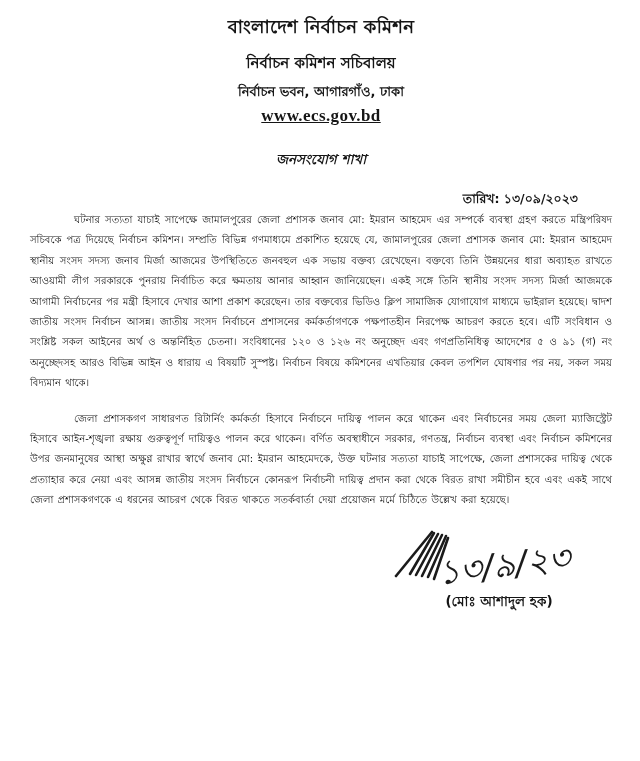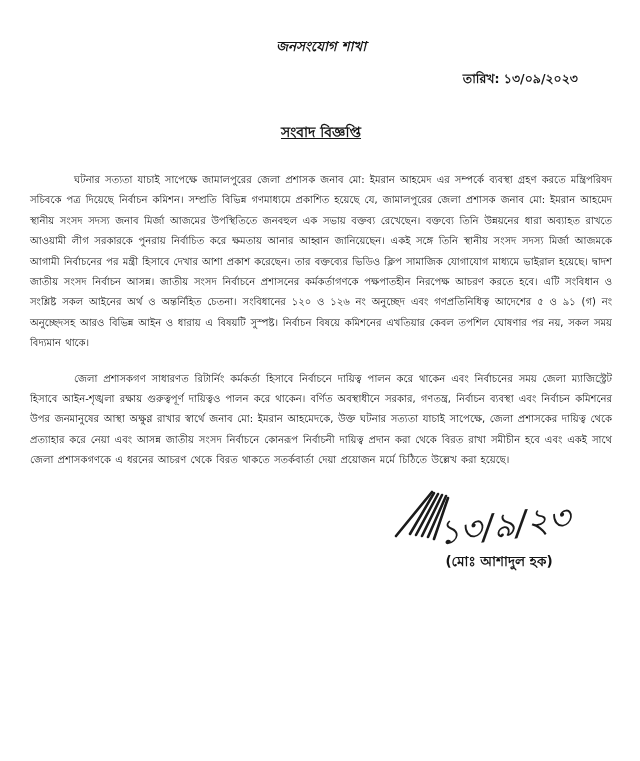--- a/index.html
+++ b/index.html
@@ -50,21 +50,21 @@
     text-align: center;
     font-weight: bold;
     font-size: 13.5px;
     margin-top: 23px;
     font-style: italic;
   }
   .date-line {
     text-align: right;
     font-weight: bold;
     font-size: 12.5px;
-    margin-top: 11px;
+    margin-top: 18px;
     padding-right: 34px;
   }
   .doc-title {
     text-align: center;
     font-weight: bold;
     font-size: 14px;
     text-decoration: underline;
     margin: 31px 0 25px 0;
   }
   .body-para {
@@ -90,26 +90,31 @@
     font-weight: bold;
     font-size: 13.5px;
     line-height: 22px;
   }
 </style>
 </head>
 <body>
 
 <div class="page">
 
+  <div class="letterhead">
+    <div class="org-name">বাংলাদেশ নির্বাচন কমিশন</div>
+    <div class="org-secretariat">নির্বাচন কমিশন সচিবালয়</div>
+    <div class="org-address">নির্বাচন ভবন, আগারগাঁও, ঢাকা</div>
+    <div class="website">www.ecs.gov.bd</div>
+  </div>
 
   <div class="branch">জনসংযোগ শাখা</div>
 
   <div class="date-line">তারিখ: ১৩/০৯/২০২৩</div>
 
-  <div class="doc-title">সংবাদ বিজ্ঞপ্তি</div>
 
   <p class="body-para">ঘটনার সত্যতা যাচাই সাপেক্ষে জামালপুরের জেলা প্রশাসক জনাব মো: ইমরান আহমেদ এর সম্পর্কে ব্যবস্থা গ্রহণ করতে মন্ত্রিপরিষদ সচিবকে পত্র দিয়েছে নির্বাচন কমিশন। সম্প্রতি বিভিন্ন গণমাধ্যমে প্রকাশিত হয়েছে যে, জামালপুরের জেলা প্রশাসক জনাব মো: ইমরান আহমেদ স্থানীয় সংসদ সদস্য জনাব মির্জা আজমের উপস্থিতিতে জনবহুল এক সভায় বক্তব্য রেখেছেন। বক্তব্যে তিনি উন্নয়নের ধারা অব্যাহত রাখতে আওয়ামী লীগ সরকারকে পুনরায় নির্বাচিত করে ক্ষমতায় আনার আহ্বান জানিয়েছেন। একই সঙ্গে তিনি স্থানীয় সংসদ সদস্য মির্জা আজমকে আগামী নির্বাচনের পর মন্ত্রী হিসাবে দেখার আশা প্রকাশ করেছেন। তার বক্তব্যের ভিডিও ক্লিপ সামাজিক যোগাযোগ মাধ্যমে ভাইরাল হয়েছে। দ্বাদশ জাতীয় সংসদ নির্বাচন আসন্ন। জাতীয় সংসদ নির্বাচনে প্রশাসনের কর্মকর্তাগণকে পক্ষপাতহীন নিরপেক্ষ আচরণ করতে হবে। এটি সংবিধান ও সংশ্লিষ্ট সকল আইনের অর্থ ও অন্তর্নিহিত চেতনা। সংবিধানের ১২০ ও ১২৬ নং অনুচ্ছেদ এবং গণপ্রতিনিধিত্ব আদেশের ৫ ও ৯১ (গ) নং অনুচ্ছেদসহ আরও বিভিন্ন আইন ও ধারায় এ বিষয়টি সুস্পষ্ট। নির্বাচন বিষয়ে কমিশনের এখতিয়ার কেবল তপশিল ঘোষণার পর নয়, সকল সময় বিদ্যমান থাকে।</p>
 
   <p class="body-para">জেলা প্রশাসকগণ সাধারণত রিটার্নিং কর্মকর্তা হিসাবে নির্বাচনে দায়িত্ব পালন করে থাকেন এবং নির্বাচনের সময় জেলা ম্যাজিস্ট্রেট হিসাবে আইন-শৃঙ্খলা রক্ষায় গুরুত্বপূর্ণ দায়িত্বও পালন করে থাকেন। বর্ণিত অবস্থাধীনে সরকার, গণতন্ত্র, নির্বাচন ব্যবস্থা এবং নির্বাচন কমিশনের উপর জনমানুষের আস্থা অক্ষুণ্ণ রাখার স্বার্থে জনাব মো: ইমরান আহমেদকে, উক্ত ঘটনার সত্যতা যাচাই সাপেক্ষে, জেলা প্রশাসকের দায়িত্ব থেকে প্রত্যাহার করে নেয়া এবং আসন্ন জাতীয় সংসদ নির্বাচনে কোনরূপ নির্বাচনী দায়িত্ব প্রদান করা থেকে বিরত রাখা সমীচীন হবে এবং একই সাথে জেলা প্রশাসকগণকে এ ধরনের আচরণ থেকে বিরত থাকতে সতর্কবার্তা দেয়া প্রয়োজন মর্মে চিঠিতে উল্লেখ করা হয়েছে।</p>
 
   <div class="sig-block">
     <svg class="sig-svg" width="210" height="72" viewBox="0 0 210 72">
       <g stroke="#1b1b1b" stroke-width="2.6" stroke-linecap="round" fill="none">
         <path d="M6 52 L42 8"></path>
         <path d="M20 50 L44 9"></path>

